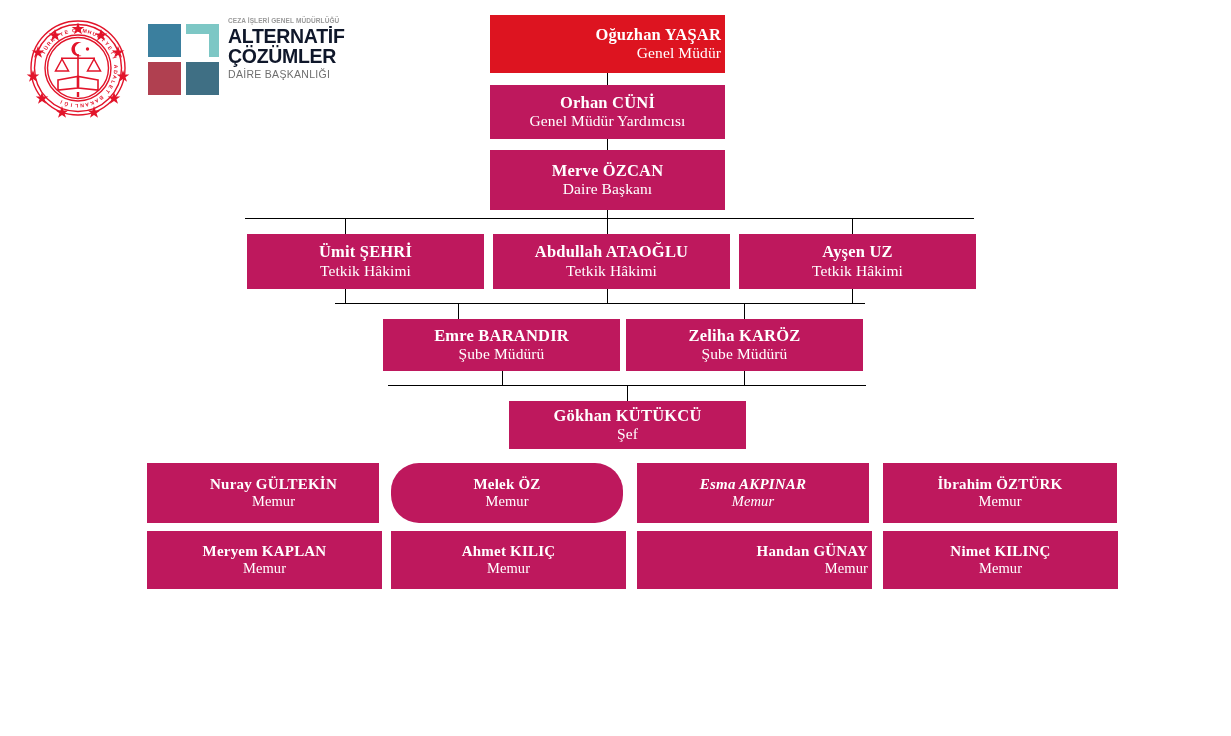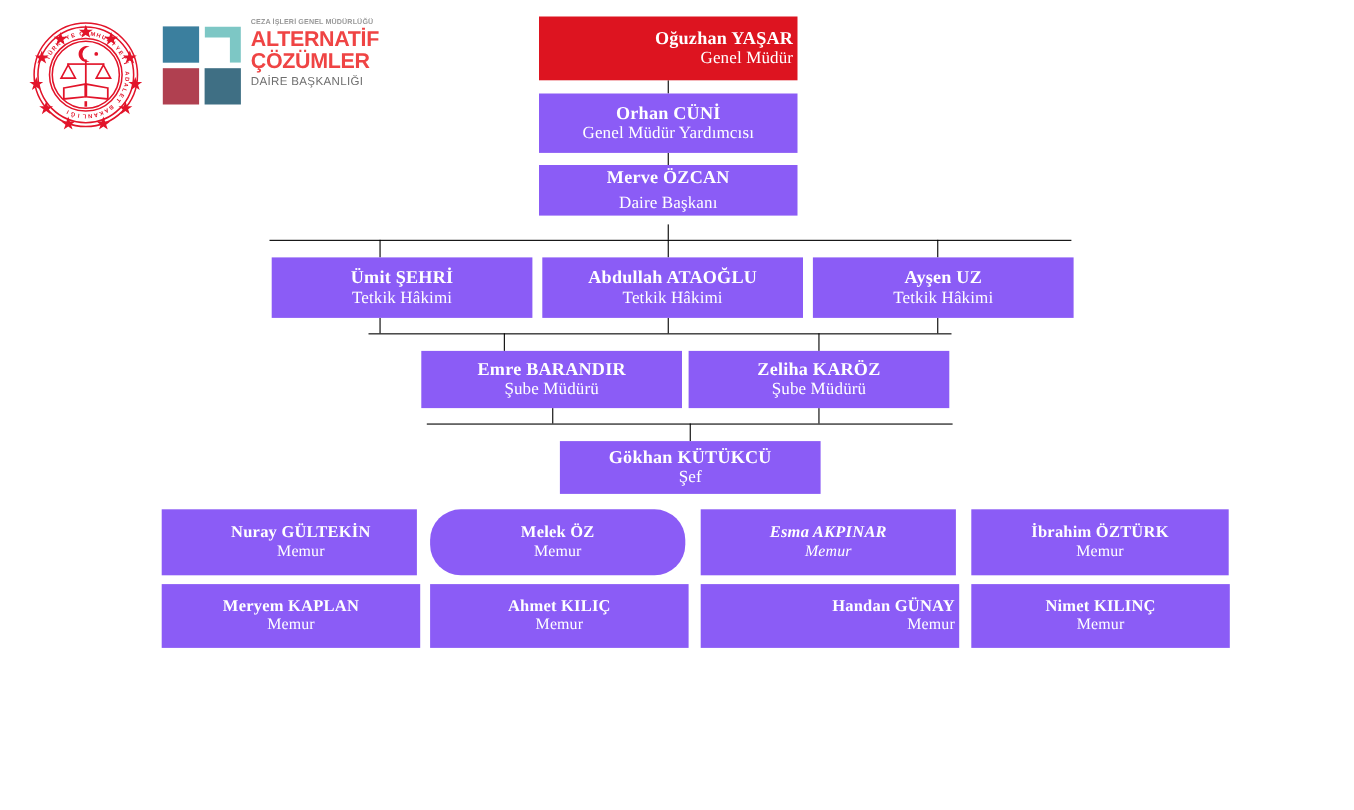--- a/index.html
+++ b/index.html
@@ -62,21 +62,21 @@
     letter-spacing: 0.1px;
     color: #9a9a9a;
     font-weight: 700;
     white-space: nowrap;
     margin-bottom: 1px;
   }
   .logo-main {
     font-size: 19.5px;
     font-weight: 700;
     letter-spacing: -0.3px;
-    color: #ef4444;
+    color: #0f172a;
     white-space: nowrap;
     line-height: 1.06;
   }
   .logo-sub {
     font-size: 10.5px;
     font-weight: 400;
     letter-spacing: 0.3px;
     color: #6e6e6e;
     white-space: nowrap;
     margin-top: 2px;
@@ -85,21 +85,21 @@
   
   .node {
     position: absolute;
     box-sizing: border-box;
     display: flex;
     flex-direction: column;
     align-items: center;
     justify-content: center;
     text-align: center;
     color: #ffffff;
-    background: #8b5cf6;
+    background: #be185d;
     padding: 2px 4px;
     overflow: hidden;
   }
   .node.top-level { background: #dd1420; }
   .node .nm {
     font-weight: 700;
     font-size: 16.5px;
     line-height: 1.12;
     letter-spacing: 0.2px;
     white-space: nowrap;
@@ -260,21 +260,21 @@
     <div class="node top-level" style="left:490px; top:15px; width:235px; height:58px;align-items:flex-end;">
       <div class="nm">Oğuzhan YAŞAR</div>
       <div class="ttl">Genel Müdür</div>
     </div>
 
     <div class="node" style="left:490px; top:85px; width:235px; height:54px;">
       <div class="nm">Orhan CÜNİ</div>
       <div class="ttl">Genel Müdür Yardımcısı</div>
     </div>
 
-    <div class="node" style="left:490px; top:150px; width:235px; height:46px;justify-content:space-between;">
+    <div class="node" style="left:490px; top:150px; width:235px; height:60px;">
       <div class="nm">Merve ÖZCAN</div>
       <div class="ttl">Daire Başkanı</div>
     </div>
 
     <div class="node" style="left:247px; top:234px; width:237px; height:55px;">
       <div class="nm">Ümit ŞEHRİ</div>
       <div class="ttl">Tetkik Hâkimi</div>
     </div>
     <div class="node" style="left:493px; top:234px; width:237px; height:55px;">
       <div class="nm">Abdullah ATAOĞLU</div>

